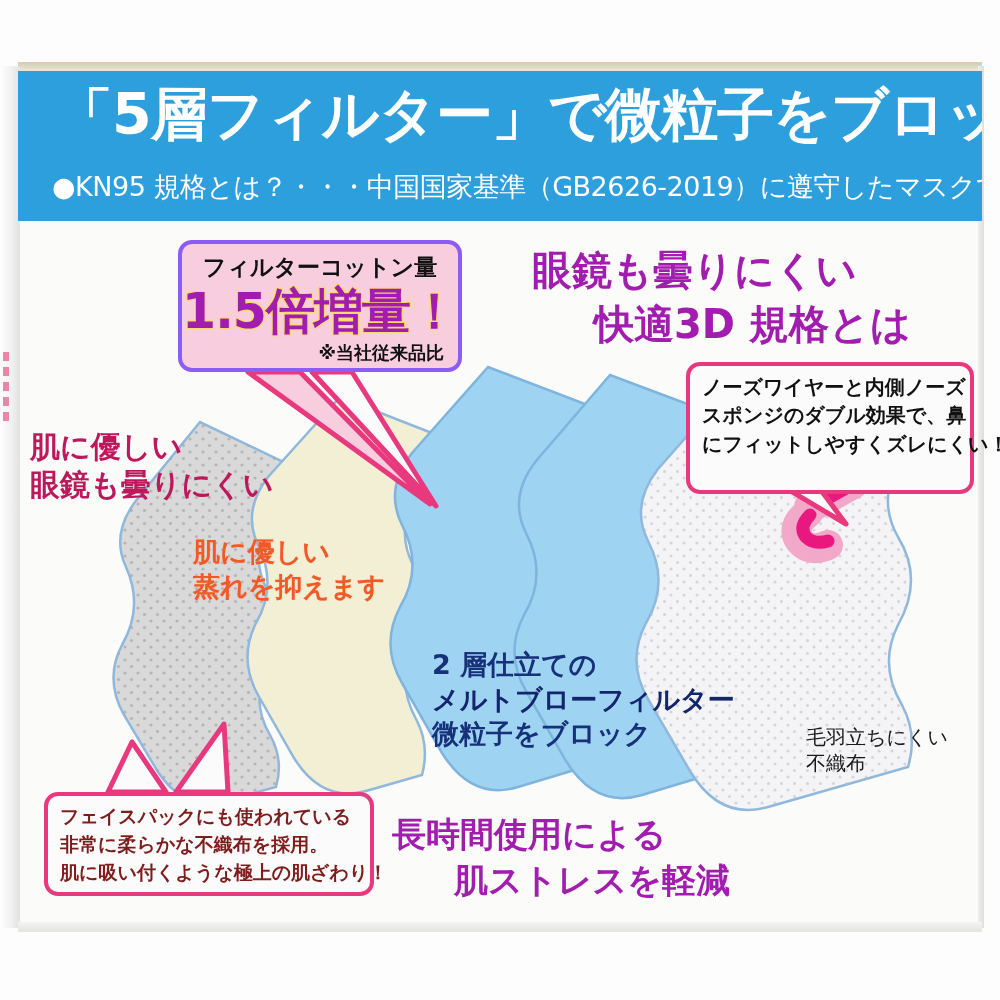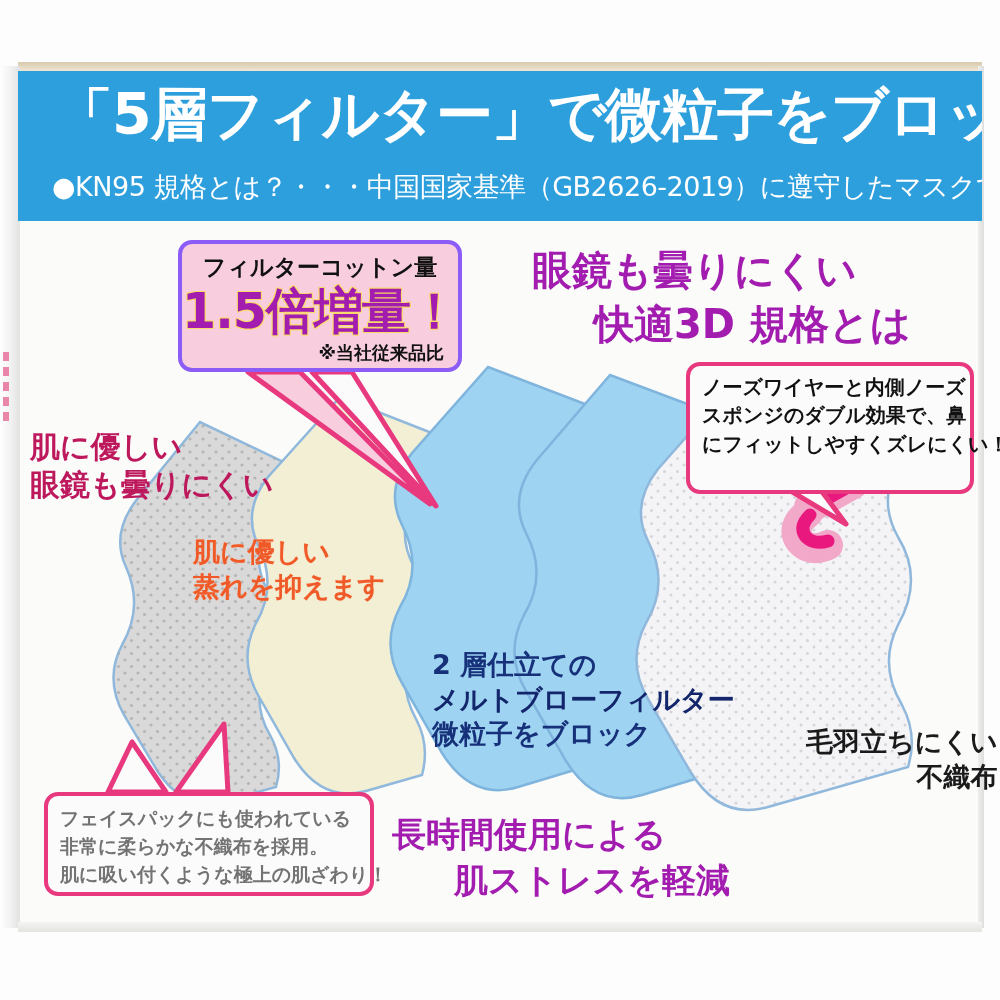--- a/index.html
+++ b/index.html
@@ -74,21 +74,21 @@
   .lbl-hot{
     left:193px;top:535px;color:#f05a28;font-size:27px;font-weight:700;
     text-shadow:0 0 1px #f7b68f;
   }
   .lbl-hot .big{color:#ef3f23;}
   .lbl-melt{
     left:432px;top:648px;color:#16317a;font-size:27px;font-weight:700;
   }
   .lbl-melt .big{color:#13266b;}
   .lbl-fuzz{
-    left:806px;top:725px;color:#1a1a1a;font-size:27px;font-weight:700;text-align:right;
+    left:806px;top:725px;color:#1a1a1a;font-size:20px;font-weight:400;
   }
 
   
   .pink-head{
     position:absolute;color:#a21caf;font-weight:700;white-space:nowrap;
   }
   .head-glasses{
     left:532px;top:243px;font-size:40px;line-height:1.35;text-align:left;
   }
   .head-glasses .l2{display:block;margin-left:62px;}
@@ -121,21 +121,21 @@
     position:absolute;background:#fbfbfb;border:4px solid #e8397f;
     border-radius:14px;box-sizing:border-box;
   }
   .bubble-nose{
     left:686px;top:362px;width:288px;height:132px;padding:7px 10px 0 12px;
   }
   .bubble-nose .ln{font-size:20px;color:#111;font-weight:700;line-height:1.42;white-space:nowrap;}
   .bubble-face{
     left:44px;top:792px;width:330px;height:104px;padding:8px 10px 0 12px;
   }
-  .bubble-face .ln{font-size:19px;color:#737373;font-weight:700;line-height:1.48;white-space:nowrap;}
+  .bubble-face .ln{font-size:19px;color:#7f1d1d;font-weight:700;line-height:1.48;white-space:nowrap;font-family:Liberation Mono, monospace;}
 
   #tails{position:absolute;left:0;top:0;width:1000px;height:1000px;pointer-events:none;}
 </style>
 </head>
 <body>
 
 <div id="package">
 
   <div class="box-face"></div>
   <div class="top-cardboard"></div>

